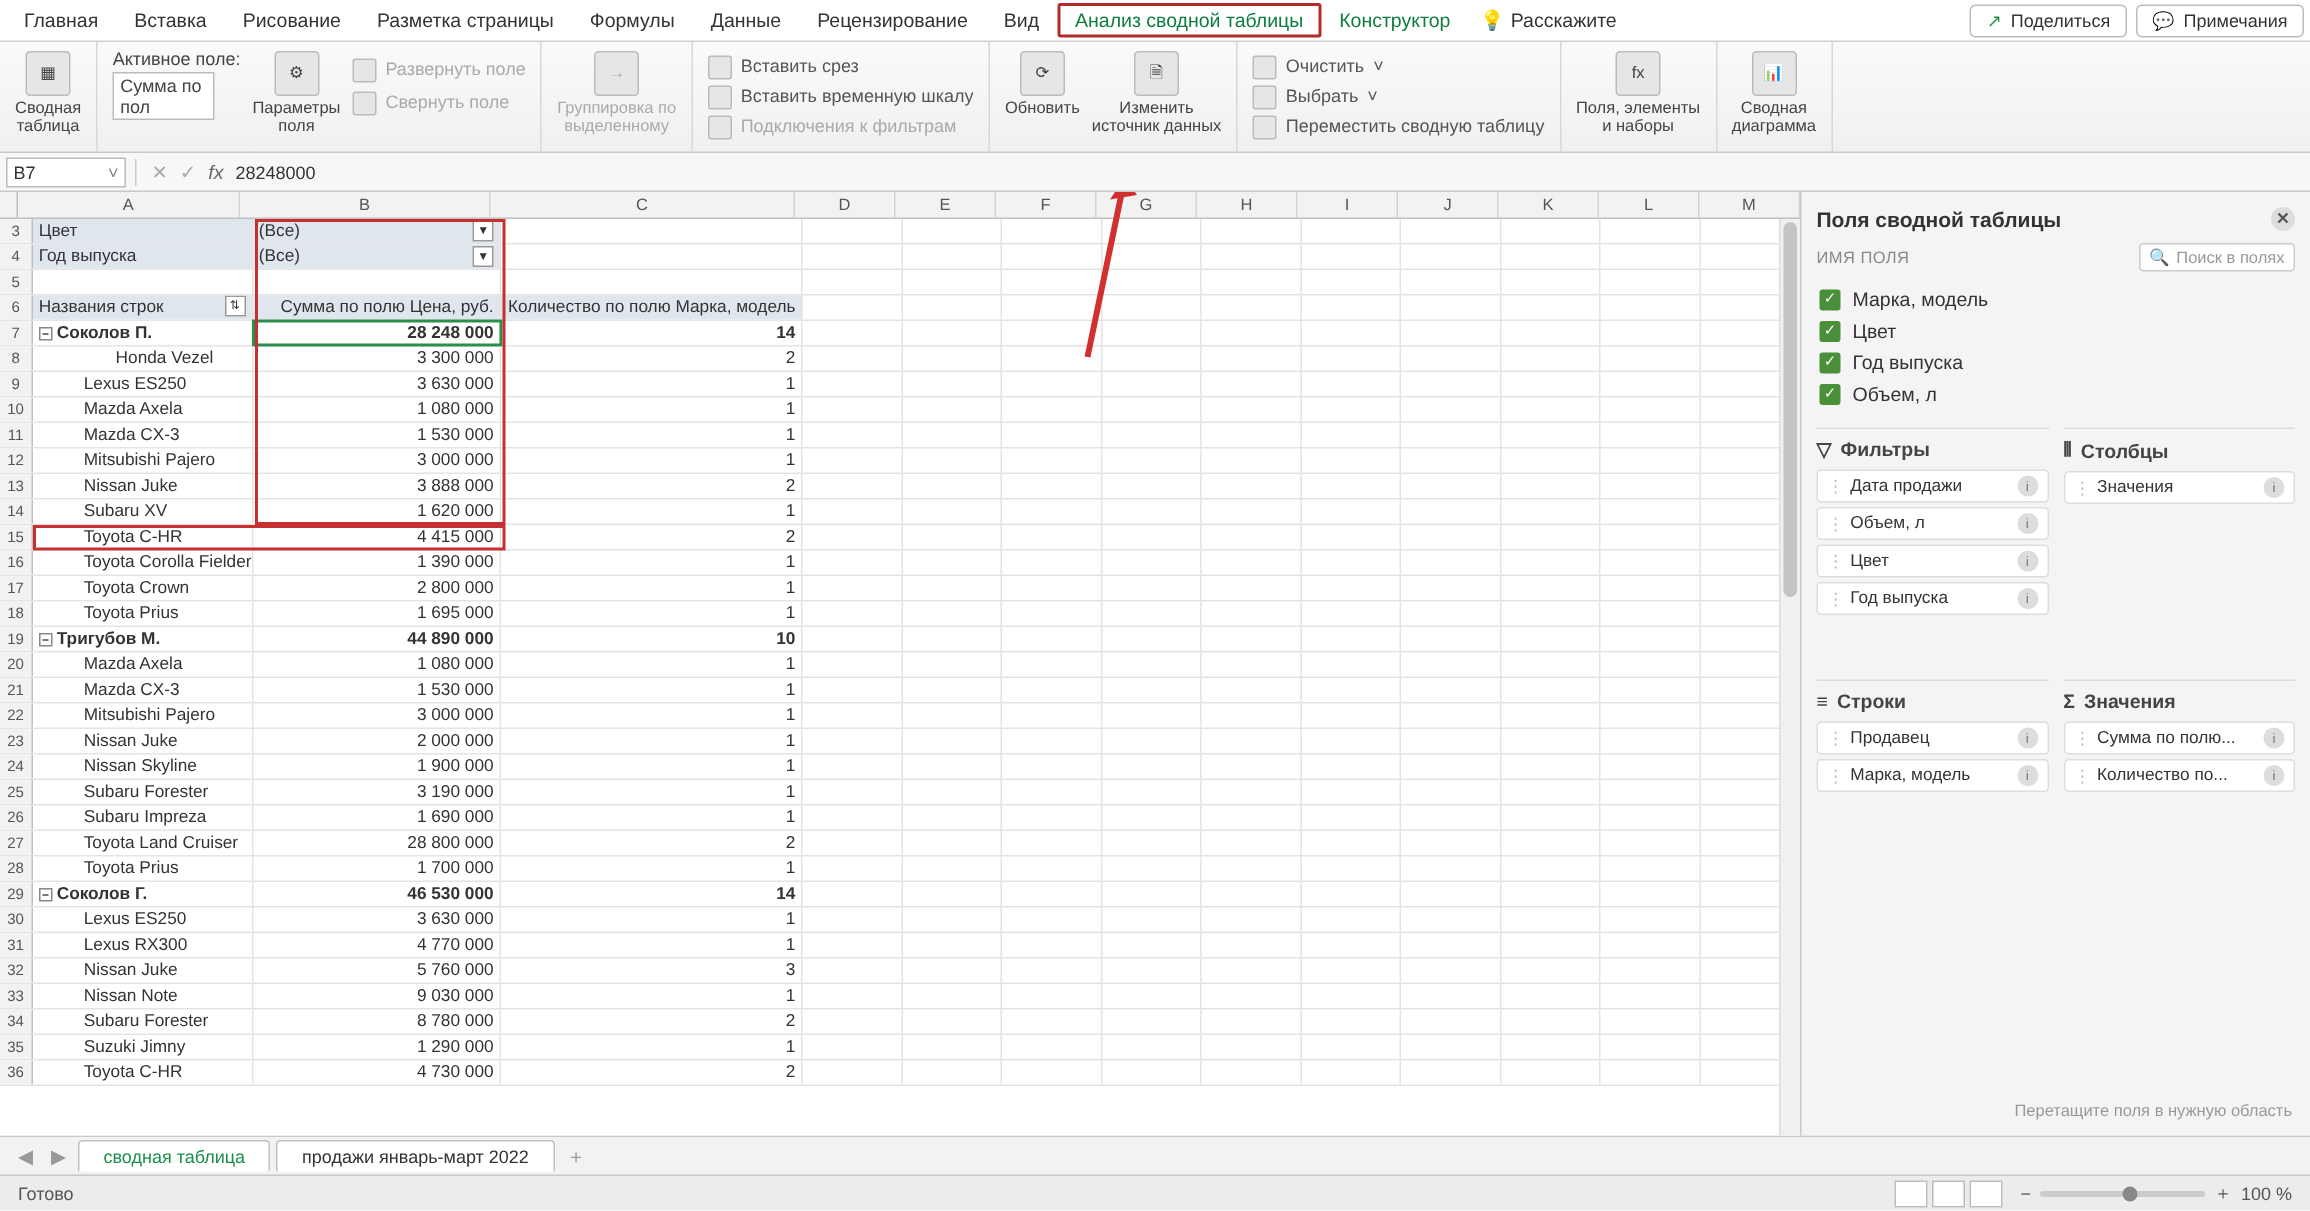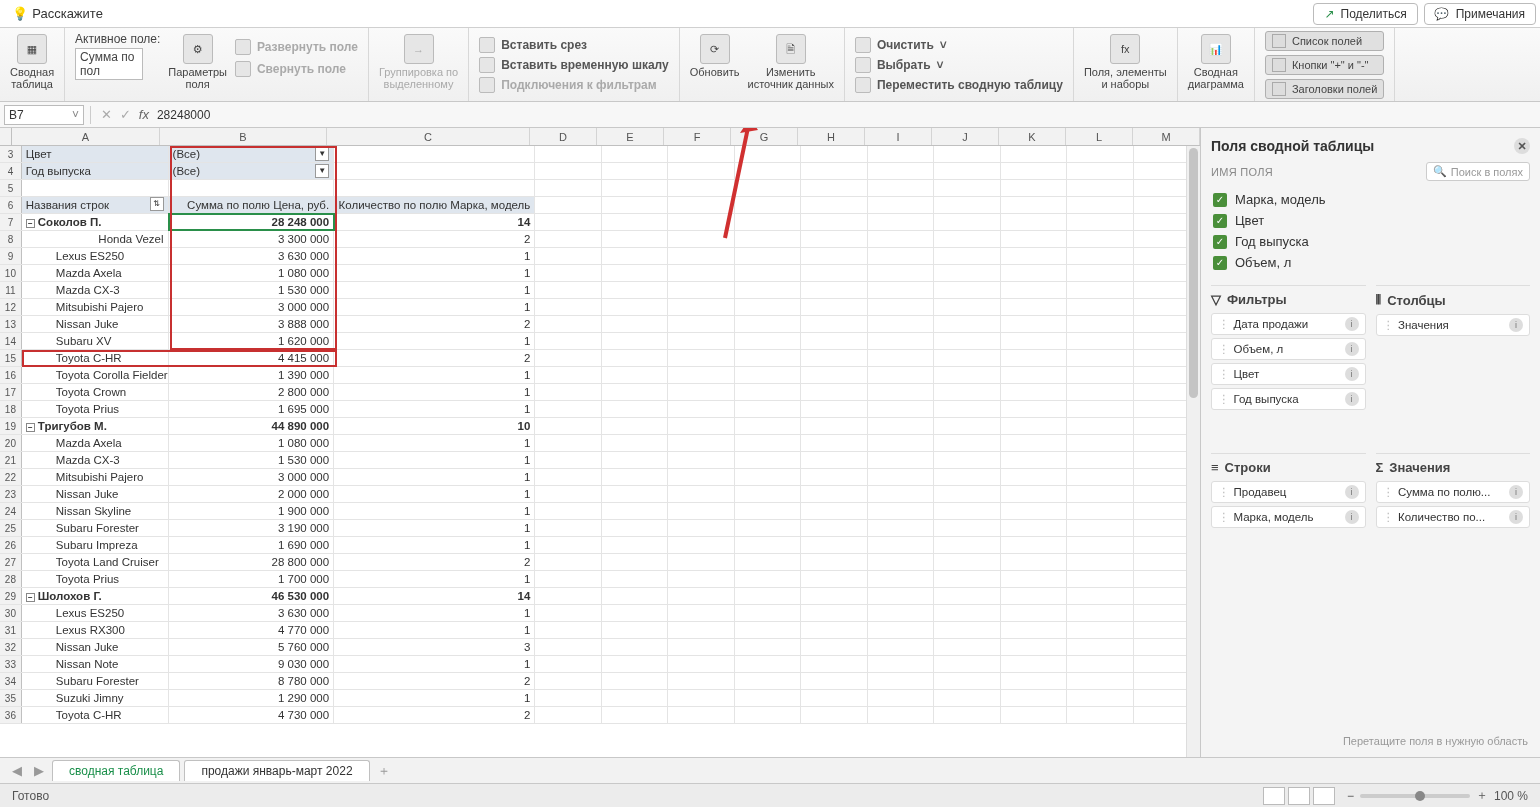--- a/index.html
+++ b/index.html
@@ -9,21 +9,21 @@
 .ribbon-tabs .tab.active { color:#0f7d3e; border:2px solid #b02c2c; border-radius:2px; padding:2px 10px; }
 .ribbon-tabs .tab.green { color:#0f7d3e; }
 .ribbon-tabs .tell { display:flex; align-items:center; gap:4px; margin-left:8px; }
 .ribbon-tabs .spacer { flex:1; }
 .ribbon-tabs .rbtn { border:1px solid #bbb; border-radius:4px; padding:3px 10px; margin-left:6px; display:flex; align-items:center; gap:6px; font-size:12px; background:#fff; }
 .ribbon { height:74px; background:linear-gradient(#fafafa,#f0f0f0); border-bottom:1px solid #c8c8c8; display:flex; align-items:stretch; }
 .grp { border-right:1px solid #d8d8d8; padding:4px 10px; display:flex; flex-direction:column; justify-content:flex-start; gap:2px; font-size:12px; color:#444; }
 .grp-row { display:flex; gap:8px; align-items:flex-start; }
 .big-btn { display:flex; flex-direction:column; align-items:center; gap:2px; font-size:11px; line-height:1.1; text-align:center; cursor:pointer; padding-top:2px;}
 .big-btn .ic { width:30px; height:30px; background:#e6e6e6; border:1px solid #bbb; border-radius:3px; display:flex; align-items:center; justify-content:center; }
-.small-item { display:flex; align-items:center; gap:6px; font-size:12px; color:#555; padding:1px 0;font-weight:bold; }
+.small-item { display:flex; align-items:flex-start; gap:6px; font-size:12px; color:#555; padding:1px 0; }
 .small-item .ic { width:16px; height:16px; background:#e6e6e6; border:1px solid #bbb; border-radius:2px; }
 .disabled { color:#aaa; }
 .toggle-box { background:#e0e0e0; border:1px solid #b0b0b0; border-radius:3px; padding:2px 6px; display:flex; align-items:center; gap:6px; font-size:11px; margin:1px 0;}
 .fbar { height:26px; background:#f7f7f7; border-bottom:1px solid #c8c8c8; display:flex; align-items:center; }
 .namebox { width:80px; height:20px; border:1px solid #bbb; background:#fff; margin-left:4px; padding:0 4px; font-size:12px; display:flex; align-items:center; }
 .fbar .sep { width:1px; height:18px; background:#ccc; margin:0 6px; }
 .fbar .fx { font-style:italic; color:#666; margin:0 4px; }
 .fbar .formula { flex:1; font-size:12px; padding-left:4px; }
 .workspace { display:flex; height:calc(807px - 28px - 74px - 26px - 26px - 24px); }
 .sheet { flex:1; overflow:hidden; background:#fff; position:relative; }
@@ -70,20 +70,32 @@
 .slider { width:110px;height:4px;background:#ccc;border-radius:2px;position:relative;}
 .slider .th { width:10px;height:10px;background:#888;border-radius:5px;position:absolute;top:-3px;left:50%;}
 .arrow { position:absolute; pointer-events:none; }
 .vscroll { position:absolute; right:0; top:18px; bottom:0; width:14px; background:#f0f0f0; border-left:1px solid #ddd;}
 .vscroll .thumb { position:absolute; left:2px; right:2px; top:2px; height:250px; background:#c4c4c4; border-radius:5px;}
 </style>
 </head>
 <body>
 
 <div class="ribbon-tabs">
+  <div id="tabs-holder" style="display: flex;">
+      <div class="tab">Главная</div>
+      <div class="tab">Вставка</div>
+      <div class="tab">Рисование</div>
+      <div class="tab">Разметка страницы</div>
+      <div class="tab">Формулы</div>
+      <div class="tab">Данные</div>
+      <div class="tab">Рецензирование</div>
+      <div class="tab">Вид</div>
+      <div class="tab active">Анализ сводной таблицы</div>
+      <div class="tab green">Конструктор</div>
+    </div>
   <div class="tell">
       <span>💡</span>
       <span>Расскажите</span>
     </div>
   <div class="spacer"></div>
   <div class="rbtn">
       <span style="color:#2a8f4a">↗</span>
       <span>Поделиться</span>
     </div>
   <div class="rbtn">
@@ -172,34 +184,20 @@
 и наборы</span>
       </div>
     </div>
   <div class="grp">
       <div class="big-btn">
         <div class="ic">📊</div>
         <span style="white-space:pre-line">Сводная
 диаграмма</span>
       </div>
     </div>
-  <div class="grp" style="justify-content:center">
-    <div class="toggle-box">
-        <span class="ic" style="width:14px;height:14px;display:inline-block;background:#ddd;border:1px solid #aaa"></span>
-        <span>Список полей</span>
-      </div>
-    <div class="toggle-box">
-        <span class="ic" style="width:14px;height:14px;display:inline-block;background:#ddd;border:1px solid #aaa"></span>
-        <span>Кнопки "+" и "-"</span>
-      </div>
-    <div class="toggle-box">
-        <span class="ic" style="width:14px;height:14px;display:inline-block;background:#ddd;border:1px solid #aaa"></span>
-        <span>Заголовки полей</span>
-      </div>
-  </div>
 </div>
 
 <div class="fbar">
   <div class="namebox">
       <span>B7</span>
       <span style="margin-left:auto;color:#888">˅</span>
     </div>
   <div class="sep"></div>
   <span style="color:#aaa;padding:0 4px">✕</span>
   <span style="color:#aaa;padding:0 4px">✓</span>
@@ -312,21 +310,21 @@
           <div class="cell co"></div>
           <div class="cell co"></div>
           <div class="cell co"></div>
           <div class="cell co"></div>
           <div class="cell co"></div>
           <div class="cell co"></div>
           <div class="cell co"></div>
         </div>
         <div class="row">
           <div class="rh">8</div>
-          <div class="cell cA" style="text-align: right;"><span class="indent"></span>Honda Vezel</div>
+          <div class="cell cA" style="text-align: center;"><span class="indent"></span>Honda Vezel</div>
           <div class="cell cB">3 300 000</div>
           <div class="cell cC">2</div>
           <div class="cell co"></div>
           <div class="cell co"></div>
           <div class="cell co"></div>
           <div class="cell co"></div>
           <div class="cell co"></div>
           <div class="cell co"></div>
           <div class="cell co"></div>
           <div class="cell co"></div>
@@ -648,21 +646,21 @@
           <div class="cell co"></div>
           <div class="cell co"></div>
           <div class="cell co"></div>
           <div class="cell co"></div>
           <div class="cell co"></div>
           <div class="cell co"></div>
           <div class="cell co"></div>
         </div>
         <div class="row">
           <div class="rh">29</div>
-          <div class="cell cA bold" style="text-align: left;"><span class="collapse">−</span><b>Шолохов Г.</b></div>
+          <div class="cell cA bold" style="text-align: left;"><span class="collapse">−</span><b>Соколов Г.</b></div>
           <div class="cell cB bold">46 530 000</div>
           <div class="cell cC bold">14</div>
           <div class="cell co"></div>
           <div class="cell co"></div>
           <div class="cell co"></div>
           <div class="cell co"></div>
           <div class="cell co"></div>
           <div class="cell co"></div>
           <div class="cell co"></div>
           <div class="cell co"></div>

